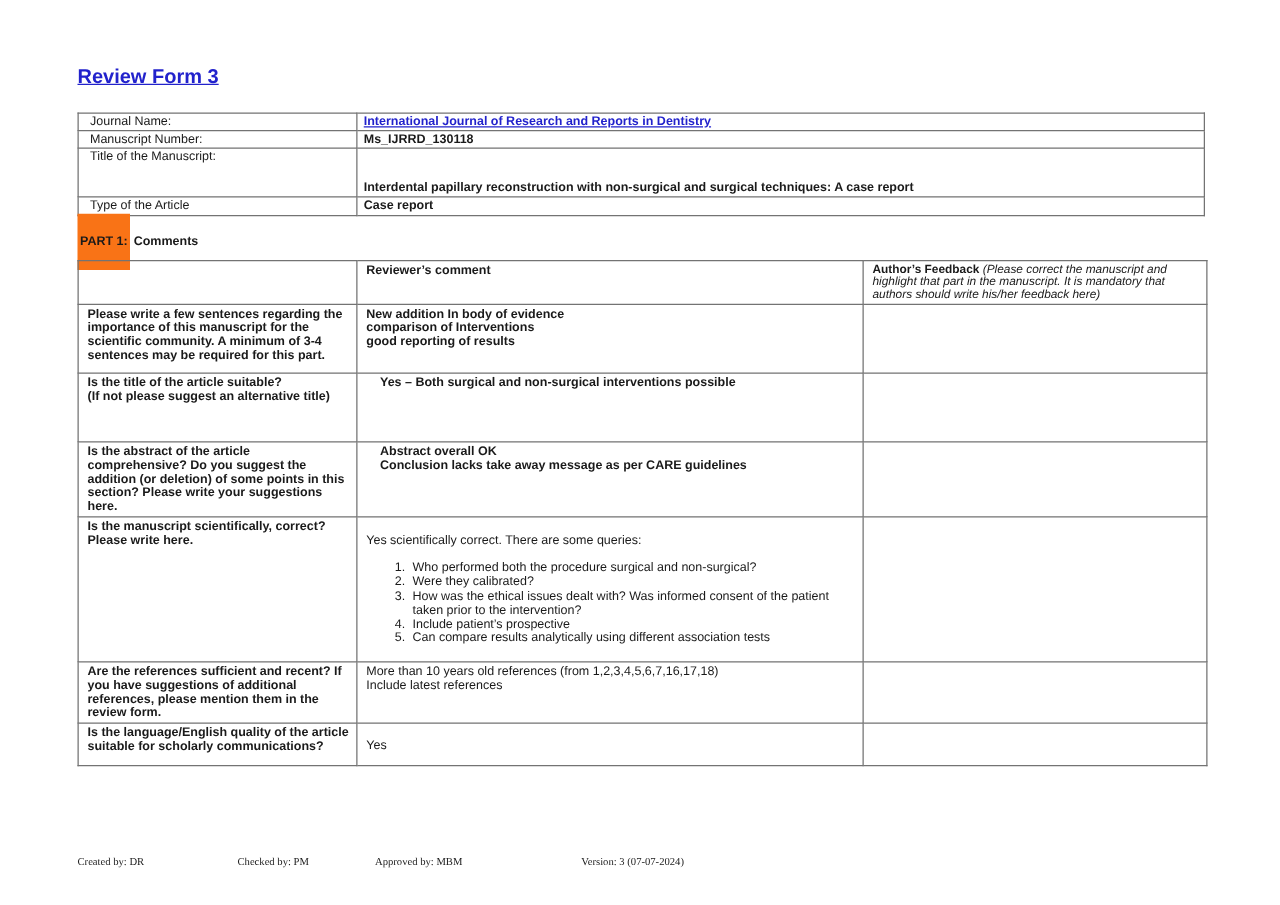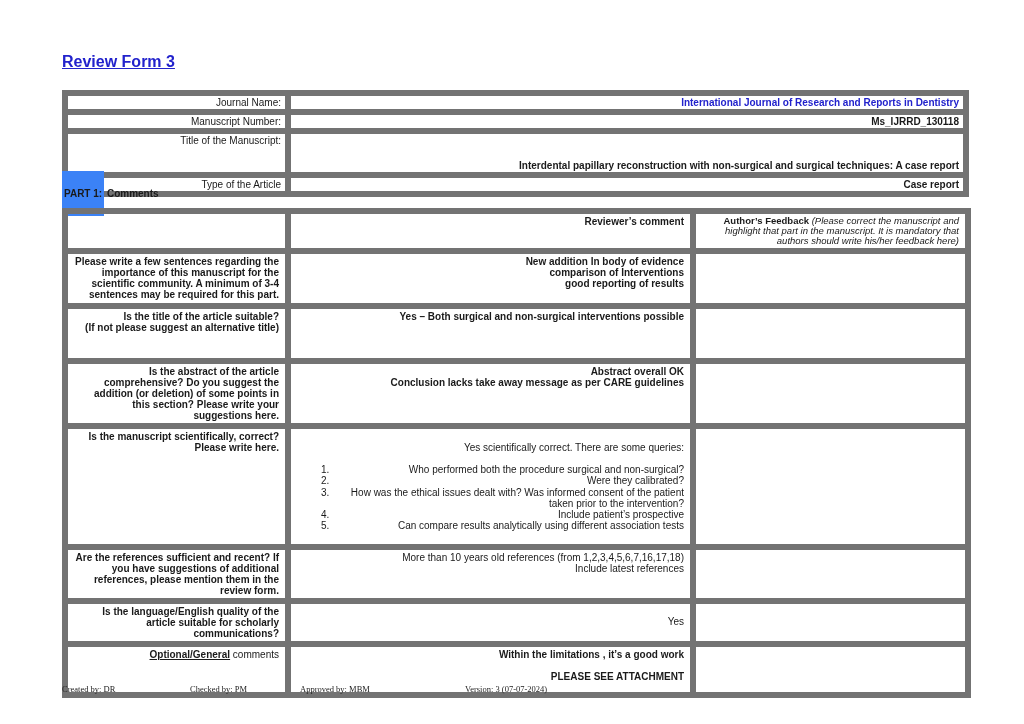--- a/index.html
+++ b/index.html
@@ -10,34 +10,34 @@
     font-family: "Liberation Sans", sans-serif;
     color: #1a1a1a;
     overflow: hidden;
   }
   .page-title {
     position: absolute; left: 62px; top: 53px;
     font-size: 16px; font-weight: bold;
     color: #2222CC; text-decoration: underline;
   }
   table { border-collapse: collapse; table-layout: fixed; }
-  td { border: 6px solid #737373; vertical-align: top; font-size: 10px; line-height: 1.1; text-align: right; }
+  td { border: 1px solid #737373; vertical-align: top; font-size: 10px; line-height: 1.1; }
 
   
   .info-table { position: absolute; left: 62px; top: 90px; width: 901px; }
   .info-table td { padding: 1px 4px 1px 9px; }
   .info-table .val { font-weight: bold; padding-left: 5px; }
   .info-row-1 { height: 14px; } .info-row-2 { height: 14px; }
   .info-row-3 { height: 27px; } .info-row-4 { height: 15px; }
-  .journal-link { color: #2222CC; font-weight: bold; cursor: pointer; margin-left: 40px; }
+  .journal-link { color: #2222CC; font-weight: bold; text-decoration: underline; cursor: pointer; }
   .drop { display: block; margin-top: 25px; }
 
   
   .part-heading { position: absolute; left: 62px; top: 188px; font-size: 10px; font-weight: bold; }
-  .part-badge { background: #3b82f6; padding: 17px 2px; }
+  .part-badge { background: #f97316; padding: 17px 2px; }
 
   
   .comments-table { position: absolute; left: 62px; top: 208px; width: 903px; }
   .comments-table td { padding: 2px 6px 2px 7px; }
   .h-header { height: 30px; } .h-r0 { height: 55px; } .h-r1 { height: 55px; }
   .h-r2 { height: 54px; padding-left: 24px; } .h-r3 { height: 77px; } .h-r4 { height: 38px; }
   .h-r5 { height: 34px; } .h-r6 { height: 51px; }
   .q-cell { font-weight: bold; padding-left: 16px; white-space: pre-line; }
   .q-cell.flush { padding-left: 3px; white-space: normal; }
   .c-cell { white-space: pre-line; margin-left: 24px; }
@@ -153,27 +153,20 @@
 Include latest references</td>
     <td></td>
   </tr>
 
   <tr class="h-r5">
     <td class="q-cell">Is the language/English quality of the article suitable for scholarly communications?</td>
     <td class="c-cell pad-top">Yes</td>
     <td></td>
   </tr>
 
-  <tr class="h-r6">
-    <td class="q-cell flush"><span class="underlined">Optional/General</span><span style="font-weight:normal"> comments</span></td>
-    <td class="c-cell bold">Within the limitations , it’s a good work
-
-PLEASE SEE ATTACHMENT</td>
-    <td></td>
-  </tr>
 </tbody>
   </table>
 
 <div class="footer">
   <span class="f-created">Created by: DR</span>
   <span class="f-checked">Checked by: PM</span>
   <span class="f-approved">Approved by: MBM</span>
   <span class="f-version">Version: 3 (07-07-2024)</span>
 </div>
 

